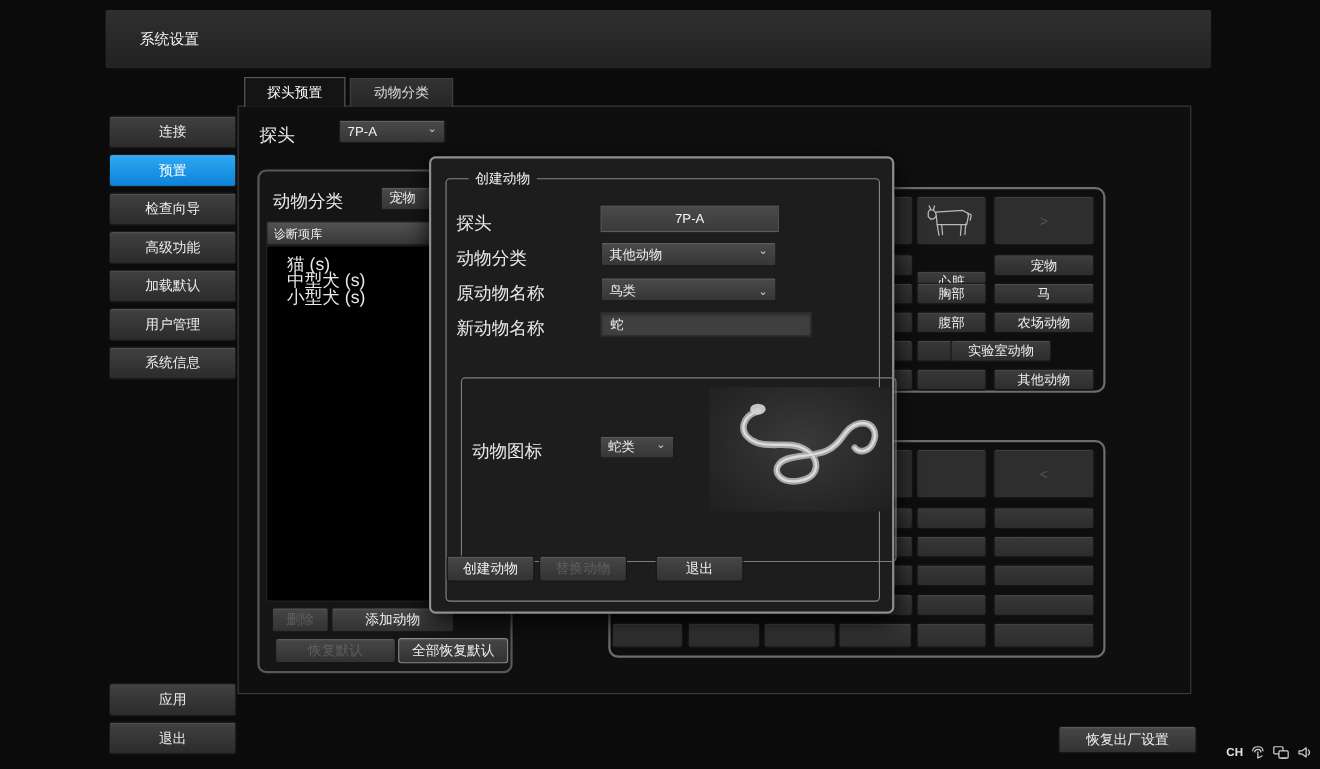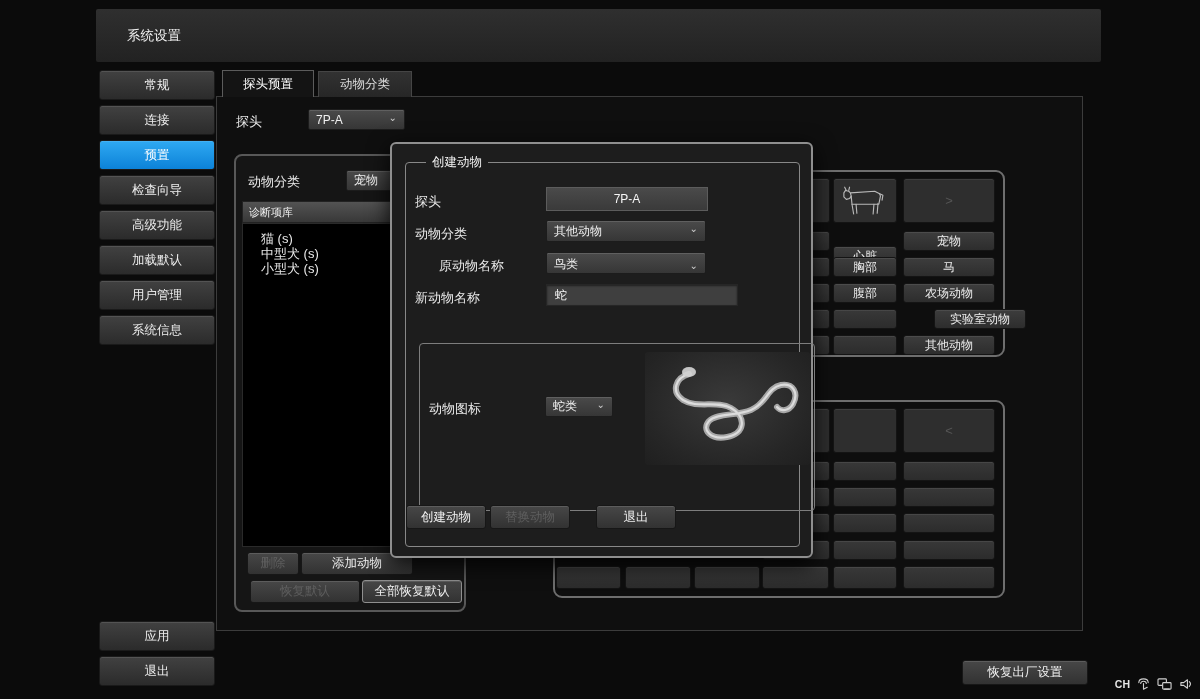--- a/index.html
+++ b/index.html
@@ -2,21 +2,21 @@
 <html><head>
 <meta charset="utf-8">
 <style>
   * { margin:0; padding:0; box-sizing:border-box; }
   html,body { background:#000; }
   #screen {
     position:relative; width:1200px; height:699px; overflow:hidden;
     background:#0b0b0b; font-family:"Liberation Sans", sans-serif; color:#ededed;padding-left:48px;
   }
   .abs { position:absolute; }
-  .txt { position:absolute; font-size:13px; color:#e9e9e9; white-space:nowrap; }
+  .txt { position:absolute; font-size:16px; color:#e9e9e9; white-space:nowrap; }
 
   .topbar {
     left:96px; top:9px; width:1005px; height:53px;
     background:linear-gradient(#2f2f2f,#222); border-radius:2px;
     display:flex; align-items:center; padding-left:31px; font-size:13.5px; color:#f2f2f2;
   }
   .side-btn {
     left:99px; width:116px; height:30px; border-radius:3px;
     background:linear-gradient(#414141,#2b2b2b);
     border:1px solid #1a1a1a; box-shadow:inset 0 1px 0 rgba(255,255,255,.10);
@@ -103,23 +103,20 @@
 </style>
 </head>
 <body>
 
 <div id="screen">
 
   <div class="abs topbar">
     <span>系统设置</span>
   </div>
 
-  <div class="abs side-btn" style="top:70px">
-      <span>常规</span>
-    </div>
   <div class="abs side-btn" style="top:105px">
       <span>连接</span>
     </div>
   <div class="abs side-btn active" style="top:140px">
       <span>预置</span>
     </div>
   <div class="abs side-btn" style="top:175px">
       <span>检查向导</span>
     </div>
   <div class="abs side-btn" style="top:210px">
@@ -219,21 +216,21 @@
 
   <div class="abs gbtn" style="left:903px; top:231px; width:92px; height:20px;">
       <span>宠物</span>
     </div>
   <div class="abs gbtn" style="left:903px; top:257px; width:92px; height:20px;">
       <span>马</span>
     </div>
   <div class="abs gbtn" style="left:903px; top:283px; width:92px; height:20px;">
       <span>农场动物</span>
     </div>
-  <div class="abs gbtn" style="left:934px; top:309px; width:92px; height:20px;">
+  <div class="abs gbtn" style="left:864px; top:309px; width:92px; height:20px;">
       <span>实验室动物</span>
     </div>
   <div class="abs gbtn" style="left:903px; top:335px; width:92px; height:20px;">
       <span>其他动物</span>
     </div>
 
   <div class="abs panel" style="left:553px; top:400px; width:452px; height:198px;"></div>
   <div class="abs gbtn tall" style="left:762px; top:408px; width:68px; height:45px;"></div>
   <div class="abs gbtn tall" style="left:833px; top:408px; width:64px; height:45px;"></div>
   <div class="abs gbtn tall" style="left:903px; top:408px; width:92px; height:45px;">
@@ -267,21 +264,21 @@
       <div class="abs valuebox" style="left:140px; top:24px; width:162px; height:24px;">
         <span>7P-A</span>
       </div>
 
       <div class="txt" style="left:9px; top:62px;">动物分类</div>
       <div class="abs dropdown" style="left:140px; top:57px; width:160px; height:22px;">
         <span>其他动物</span>
         <span class="dd-caret">⌄</span>
       </div>
 
-      <div class="txt" style="left:9px; top:94px;margin-left:24px;">原动物名称</div>
+      <div class="txt" style="left:9px; top:94px;">原动物名称</div>
       <div class="abs dropdown" style="left:140px; top:89px; width:160px; height:22px;align-items:flex-end;">
         <span>鸟类</span>
         <span class="dd-caret">⌄</span>
       </div>
 
       <div class="txt" style="left:9px; top:126px;">新动物名称</div>
       <div class="abs inputbox" style="left:140px; top:121px; width:192px; height:22px;">
         <span>蛇</span>
       </div>
 

